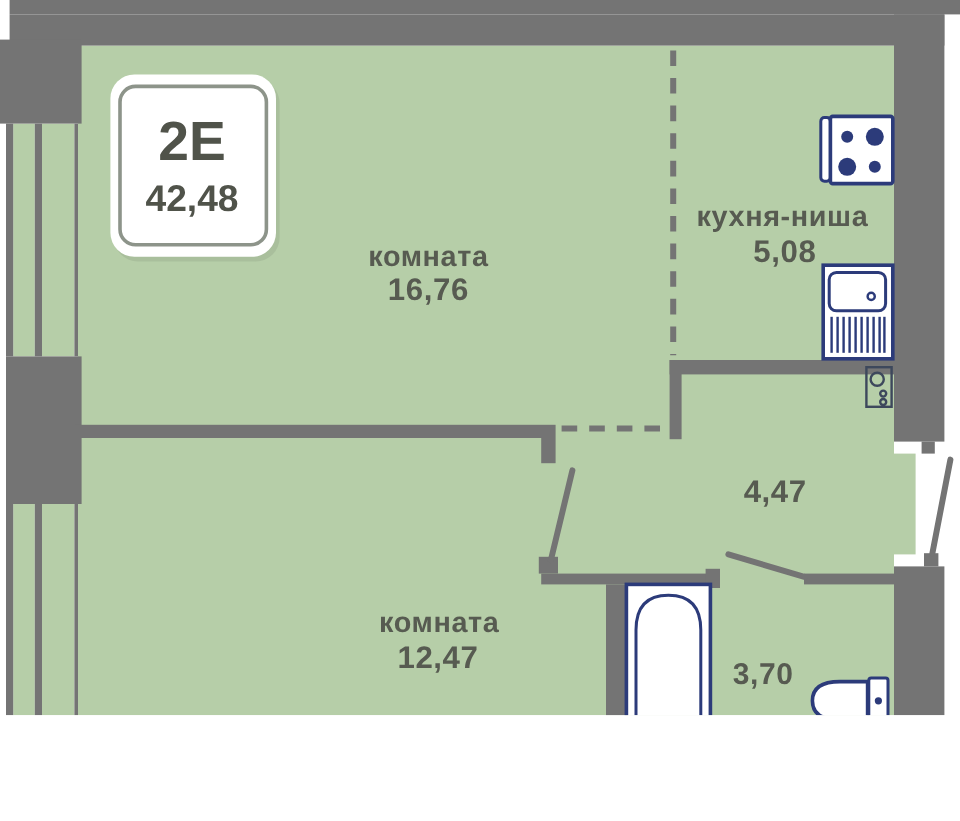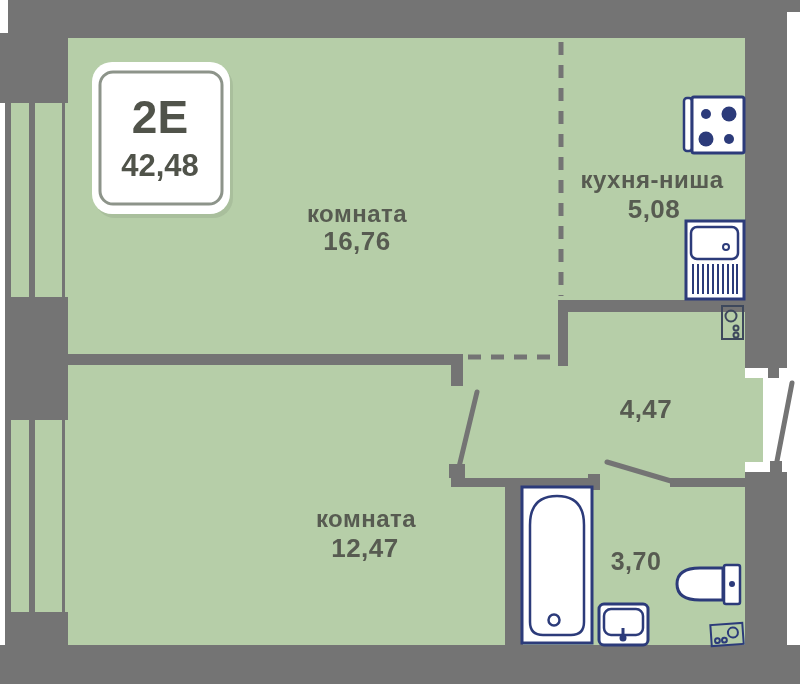--- a/index.html
+++ b/index.html
@@ -1,18 +1,18 @@
 <!DOCTYPE html>
 <html><head>
 <meta charset="utf-8">
 <style>
   html,body{margin:0;padding:0;background:#ffffff;}
   .plan-wrap{
     position:relative;
-    width:800px;height:684px;
+    width:800px;height:596px;
     background:#ffffff;
     font-family:"Liberation Sans", sans-serif;
     overflow:hidden;
     text-decoration:underline;
   }
   svg{display:block;}
   .room-label{
     font-family:"Liberation Sans", sans-serif;
     font-weight:bold;
     fill:#575b51;

